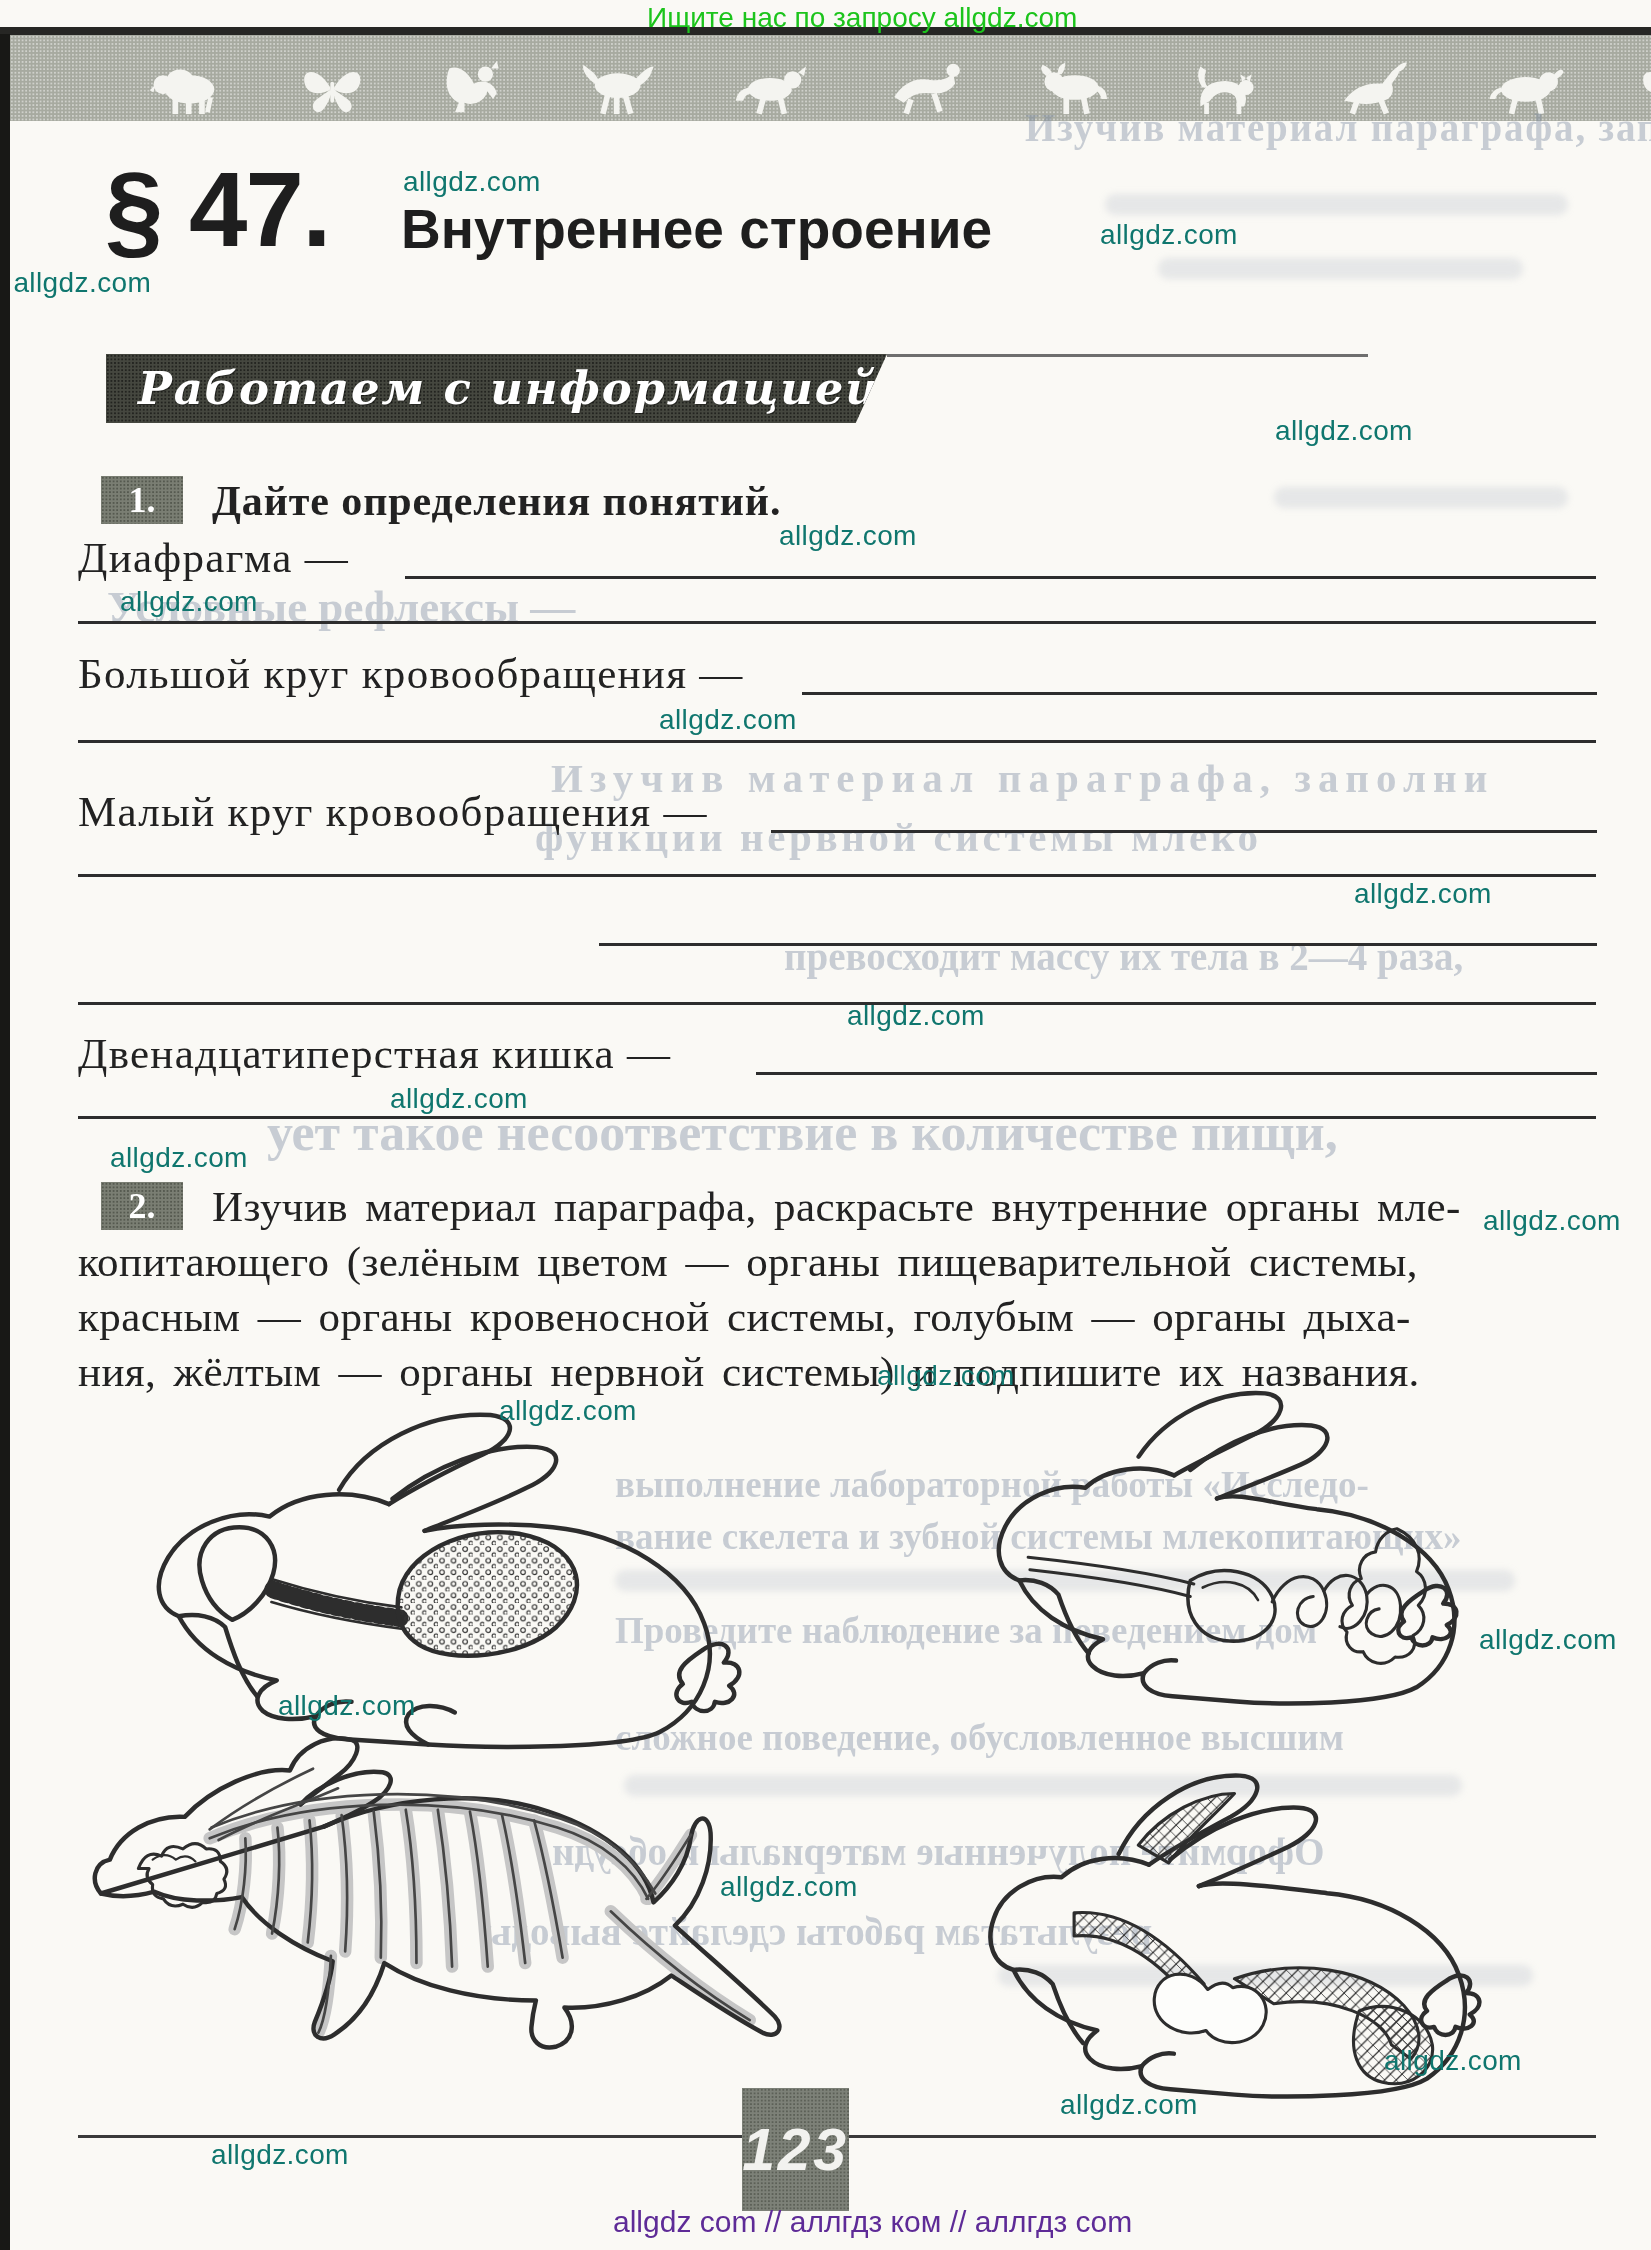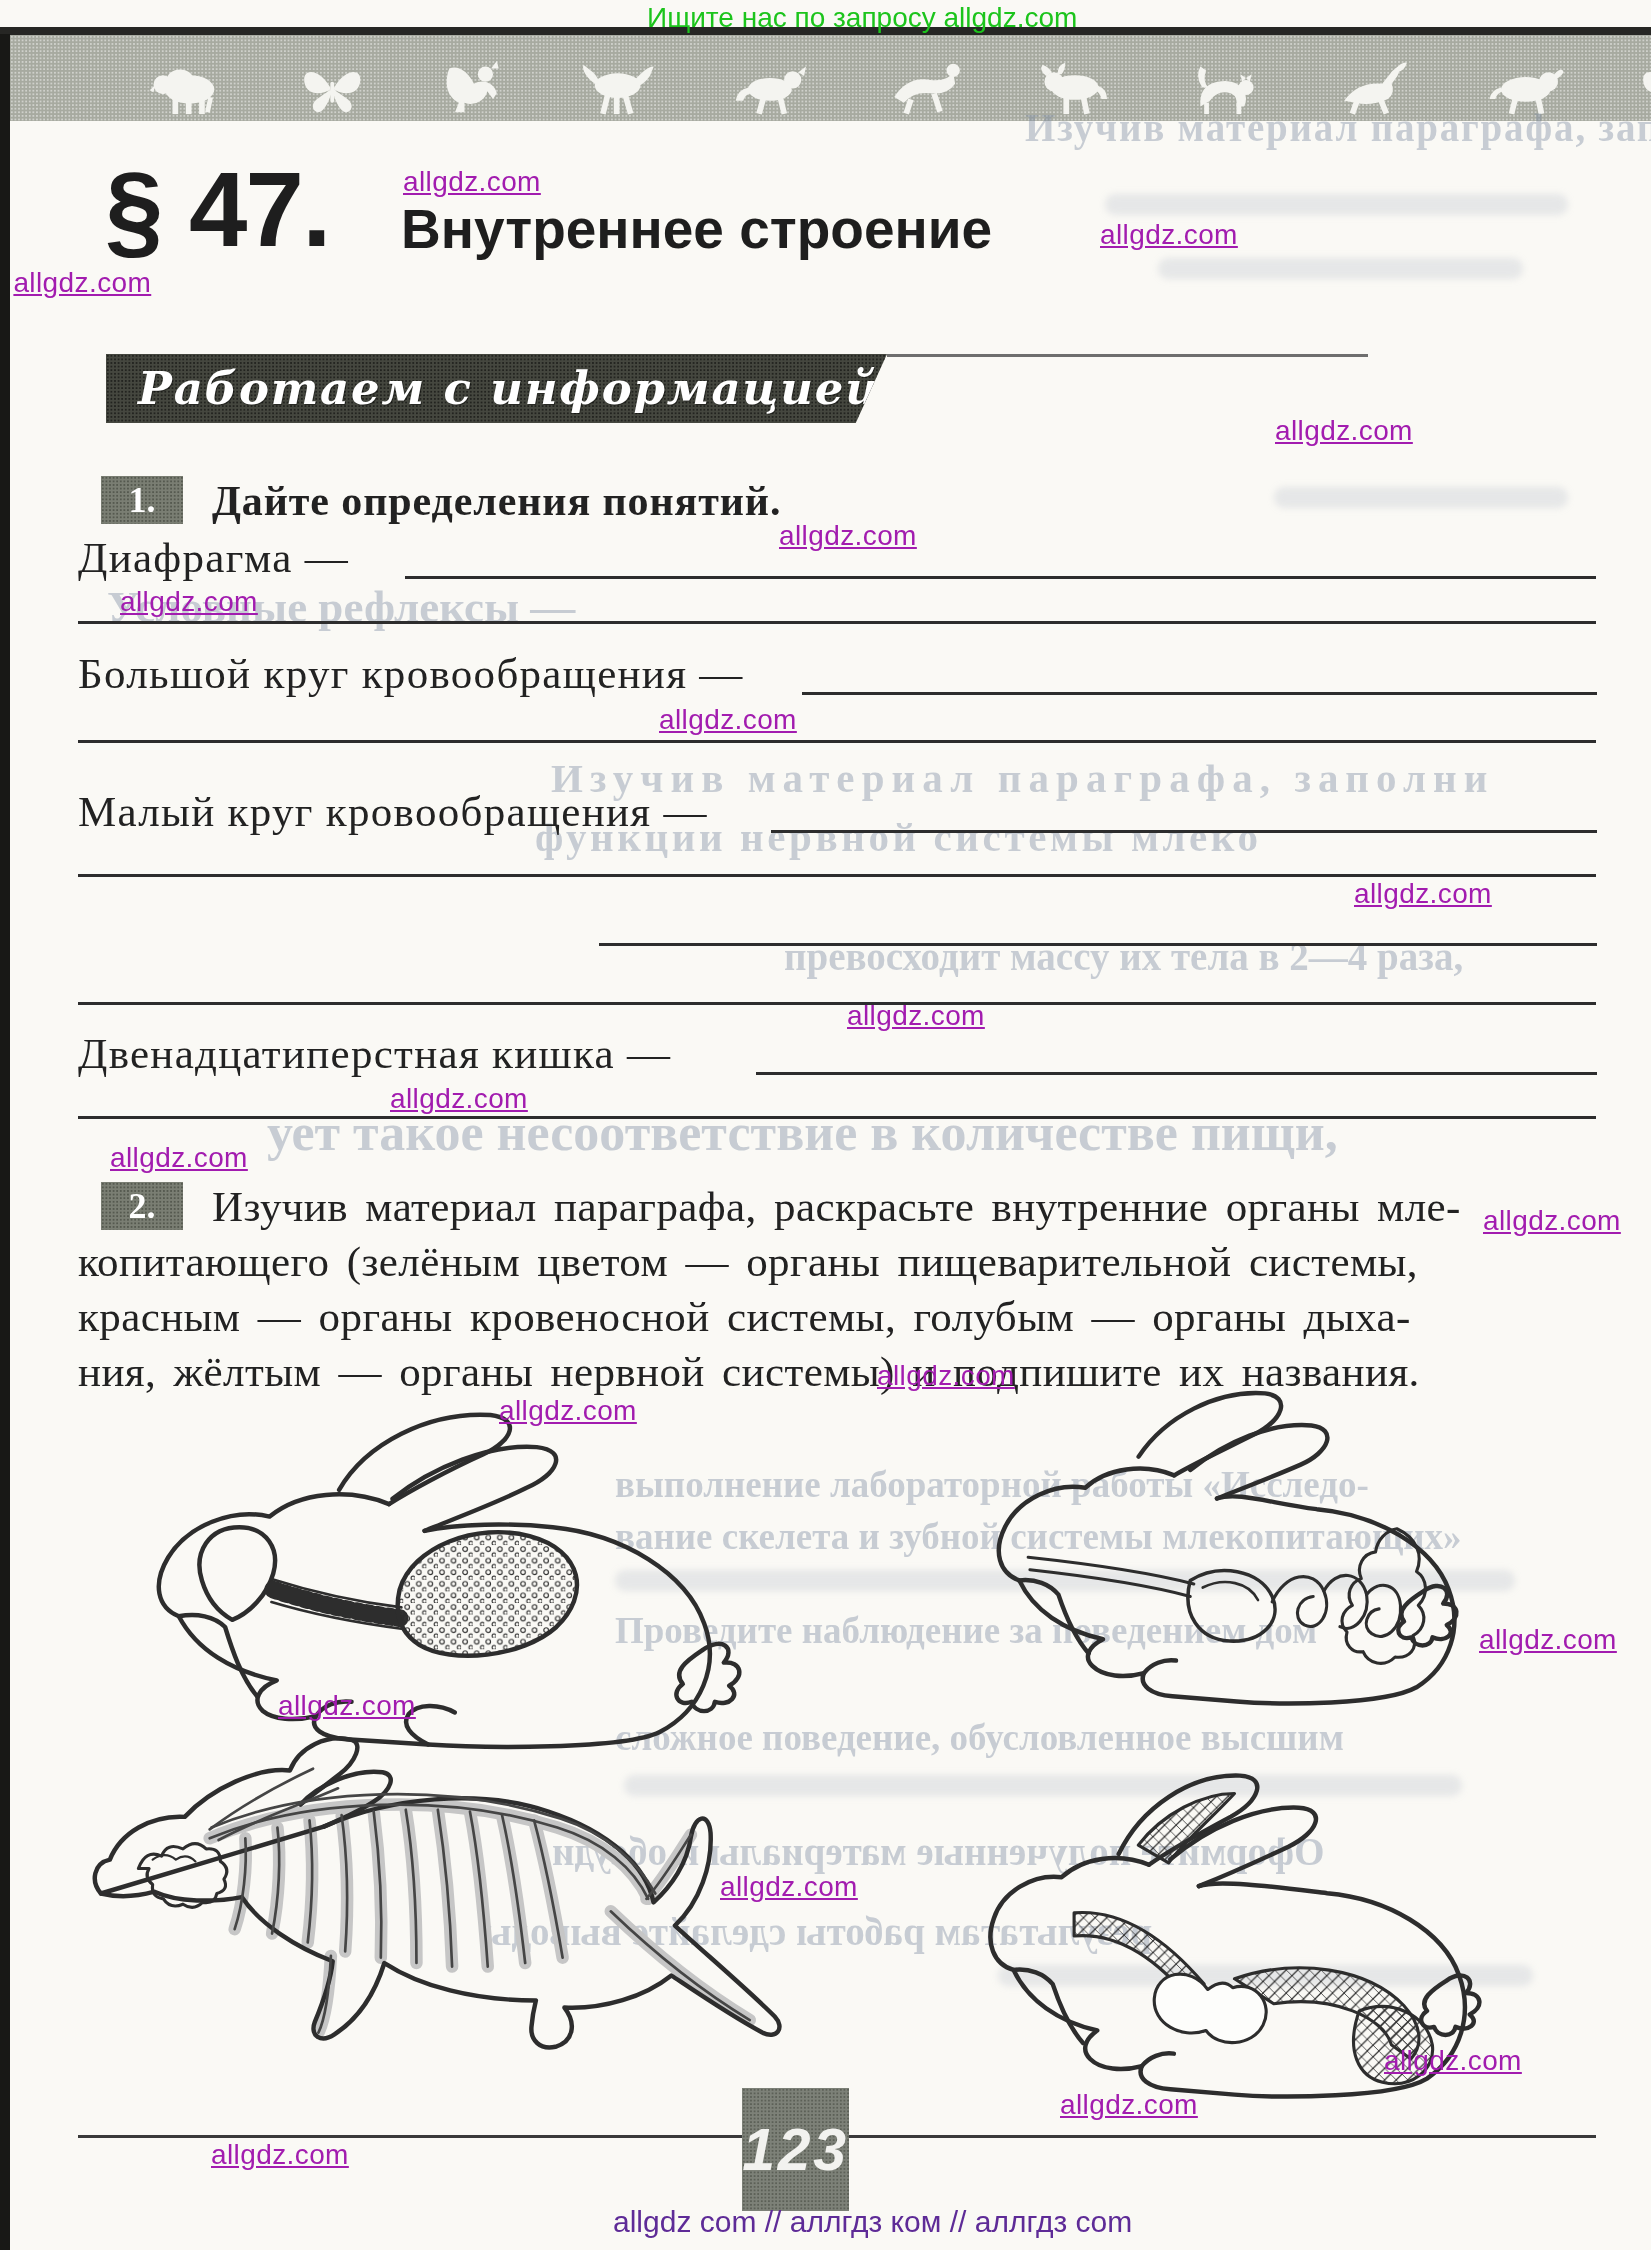--- a/index.html
+++ b/index.html
@@ -11,22 +11,22 @@
   #top-streak{left:0;top:27px;width:1651px;height:8px;background:#262624;}
   
   #band{left:9.8px;top:35px;width:1641px;height:86px;background-color:#a7aaa0;
         background-image:radial-gradient(rgba(255,255,255,.45) 0.9px,transparent 1.2px);
         background-size:3.6px 3.6px;display:flex;align-items:flex-end;padding:0 0 5.3px 134px;box-sizing:border-box;gap:70px;}
   .sil{flex:0 0 auto;height:57px;}
   .sil svg{height:100%;}
   
   #promo-top{left:647px;top:1.8px;font:28px "Liberation Sans",sans-serif;color:#1cc41c;white-space:nowrap;z-index:45;}
   #promo-bottom{left:613px;top:2205px;font:30px "Liberation Sans",sans-serif;color:#5e2b97;white-space:nowrap;z-index:45;}
-  .wm{position:absolute;font:500 28px "Liberation Sans",sans-serif;color:#a21caf;letter-spacing:0.4px;
-      white-space:nowrap;z-index:40;text-decoration:underline;}
+  .wm{position:absolute;font:500 28px "Liberation Sans",sans-serif;color:#0f766e;letter-spacing:0.4px;
+      white-space:nowrap;z-index:40;}
   
   .ghost{position:absolute;color:rgba(122,138,160,.40);filter:blur(0.6px);white-space:nowrap;z-index:3;
          font-family:"Liberation Serif",serif;font-weight:600;}
   .mir{transform:scaleX(-1);}
   .smudge{position:absolute;height:21.4px;background:rgba(148,160,178,.20);filter:blur(3.6px);border-radius:10.7px;z-index:2;}
   
   #para-num{left:105px;top:157px;font:700 105px/105px "Liberation Sans",sans-serif;color:#1e1e1e;letter-spacing:-1.8px;z-index:15;}
   .title{position:absolute;font:700 55px/57px "Liberation Sans",sans-serif;color:#1e1e1e;white-space:nowrap;z-index:15;}
   #banner{left:106px;top:354px;width:781px;height:69px;background-color:#45473f;
           background-image:radial-gradient(rgba(0,0,0,.5) 0.9px,transparent 1.1px);background-size:3.6px 3.6px;

